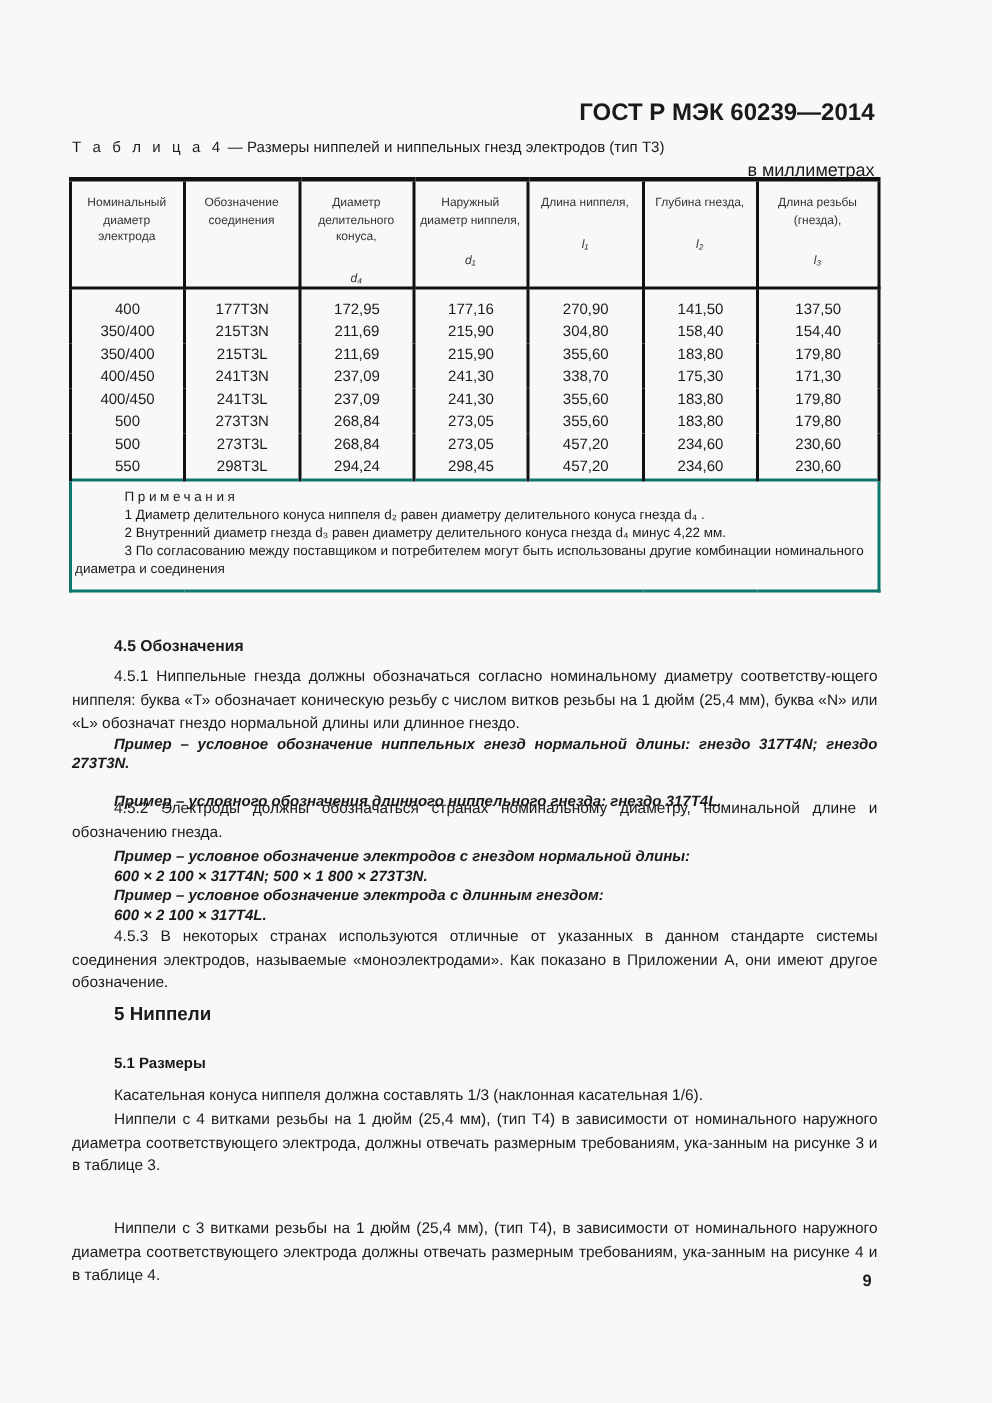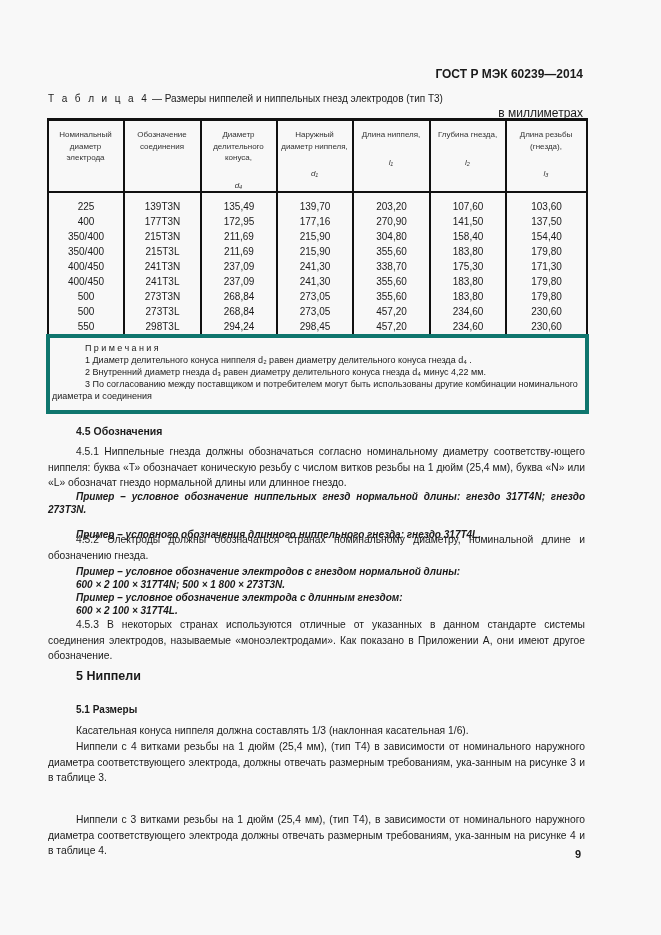--- a/index.html
+++ b/index.html
@@ -6,21 +6,21 @@
   body {
     width: 661px; height: 935px;
     background: #f8f8f8;
     font-family: "Liberation Sans", sans-serif;
     color: #1a1a1a;
     position: relative;
     overflow: hidden;
   }
   .doc-code {
     position: absolute; top: 67px; right: 78px;
-    font-weight: bold; font-size: 12px;
+    font-weight: bold; font-size: 16px;
   }
   .table-caption {
     position: absolute; top: 93px; left: 48px;
     font-size: 10px;
   }
   .table-caption .spaced { letter-spacing: 2.4px; }
   .units {
     position: absolute; top: 106px; right: 78px;
     font-size: 12px;
   }
@@ -52,21 +52,21 @@
     padding: 0;
     height: 15px;
     line-height: 15px;
     border-left: 2px solid #111;
     border-right: 2px solid #111;
   }
   tbody tr:first-child td { padding-top: 6px; }
   tbody tr:last-child td { padding-bottom: 8px; }
   tr.notes-row td {
     text-align: left;
-    border: 4px solid #0f766e;
+    border: 2px solid #0f766e;
     font-size: 9px;
     line-height: 12px;
     padding: 4px 2px 6px 2px;
   }
   .notes-title { letter-spacing: 2.4px; padding-left: 33px; }
   .note-line { text-indent: 33px; }
   .section-head {
     position: absolute; left: 76px;
     font-weight: bold;
   }
@@ -113,29 +113,20 @@
           <th><span>Обозначение соединения</span></th>
           <th><span>Диаметр делительного конуса,</span><span class="sym">d₄</span></th>
           <th><span>Наружный диаметр ниппеля,</span><span class="sym">d₁</span></th>
           <th><span>Длина ниппеля,</span><span class="sym">l₁</span></th>
           <th><span>Глубина гнезда,</span><span class="sym">l₂</span></th>
           <th><span>Длина резьбы (гнезда),</span><span class="sym">l₃</span></th>
         </tr>
     </thead>
     <tbody id="tbody">
         <tr>
-          <td>225</td>
-          <td>139T3N</td>
-          <td>135,49</td>
-          <td>139,70</td>
-          <td>203,20</td>
-          <td>107,60</td>
-          <td>103,60</td>
-        </tr>
-        <tr>
           <td>400</td>
           <td>177T3N</td>
           <td>172,95</td>
           <td>177,16</td>
           <td>270,90</td>
           <td>141,50</td>
           <td>137,50</td>
         </tr>
         <tr>
           <td>350/400</td>

